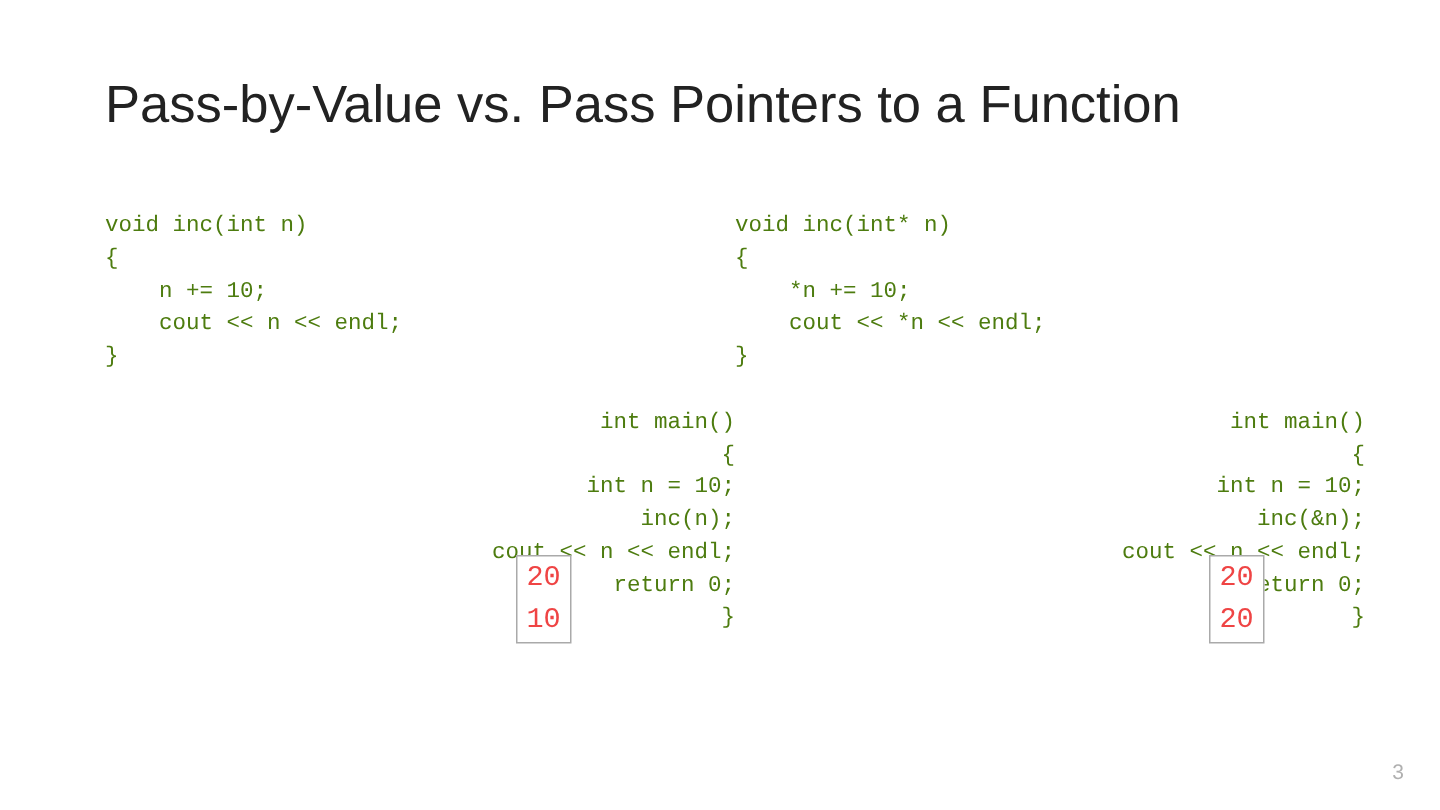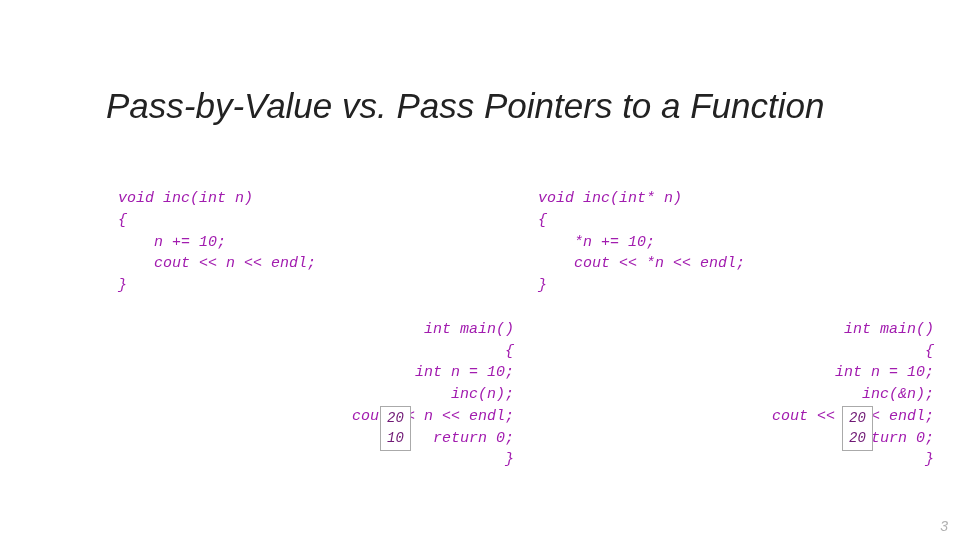--- a/index.html
+++ b/index.html
@@ -1,15 +1,15 @@
 <!DOCTYPE html>
 <html><head>
 <meta charset="utf-8">
 <style>
-  * { margin: 12px; padding: 0; box-sizing: border-box; font-style: italic; }
+  * { margin: 0; padding: 0; box-sizing: border-box; }
   body {
     width: 960px;
     height: 540px;
     background: #ffffff;
     font-family: "Segoe UI", "Calibri Light", Arial, sans-serif;
     position: relative;
     color: #000;
   }
   .title {
     position: absolute;
@@ -24,33 +24,33 @@
     top: 140px;
     width: 420px;
   }
   .col-left { left: 70px; }
   .col-right { left: 490px; }
   .code {
     font-family: "Courier New", monospace;
     font-size: 15px;
     line-height: 1.45;
     white-space: pre;
-    color: #a21caf;
+    color: #4d7c0f;
   }
   .block2 { margin-top: 22px; text-align: right; }
   .output-box {
     position: absolute;
     border: 1px solid #aaa;
     background: #fff;
     font-family: "Courier New", monospace;
-    font-size: 14px;
+    font-size: 19px;
     line-height: 1.45;
     white-space: pre;
     padding: 1px 6px 1px 6px;
-    color: #701a75;
+    color: #ef4444;
   }
   .out-left { top: 370px; left: 344px; }
   .out-right { top: 370px; left: 806px; }
   .pagenum {
     position: absolute;
     bottom: 18px;
     right: 24px;
     font-size: 14px;
     color: #b0b0b0;
     font-family: "Segoe UI", Arial, sans-serif;

